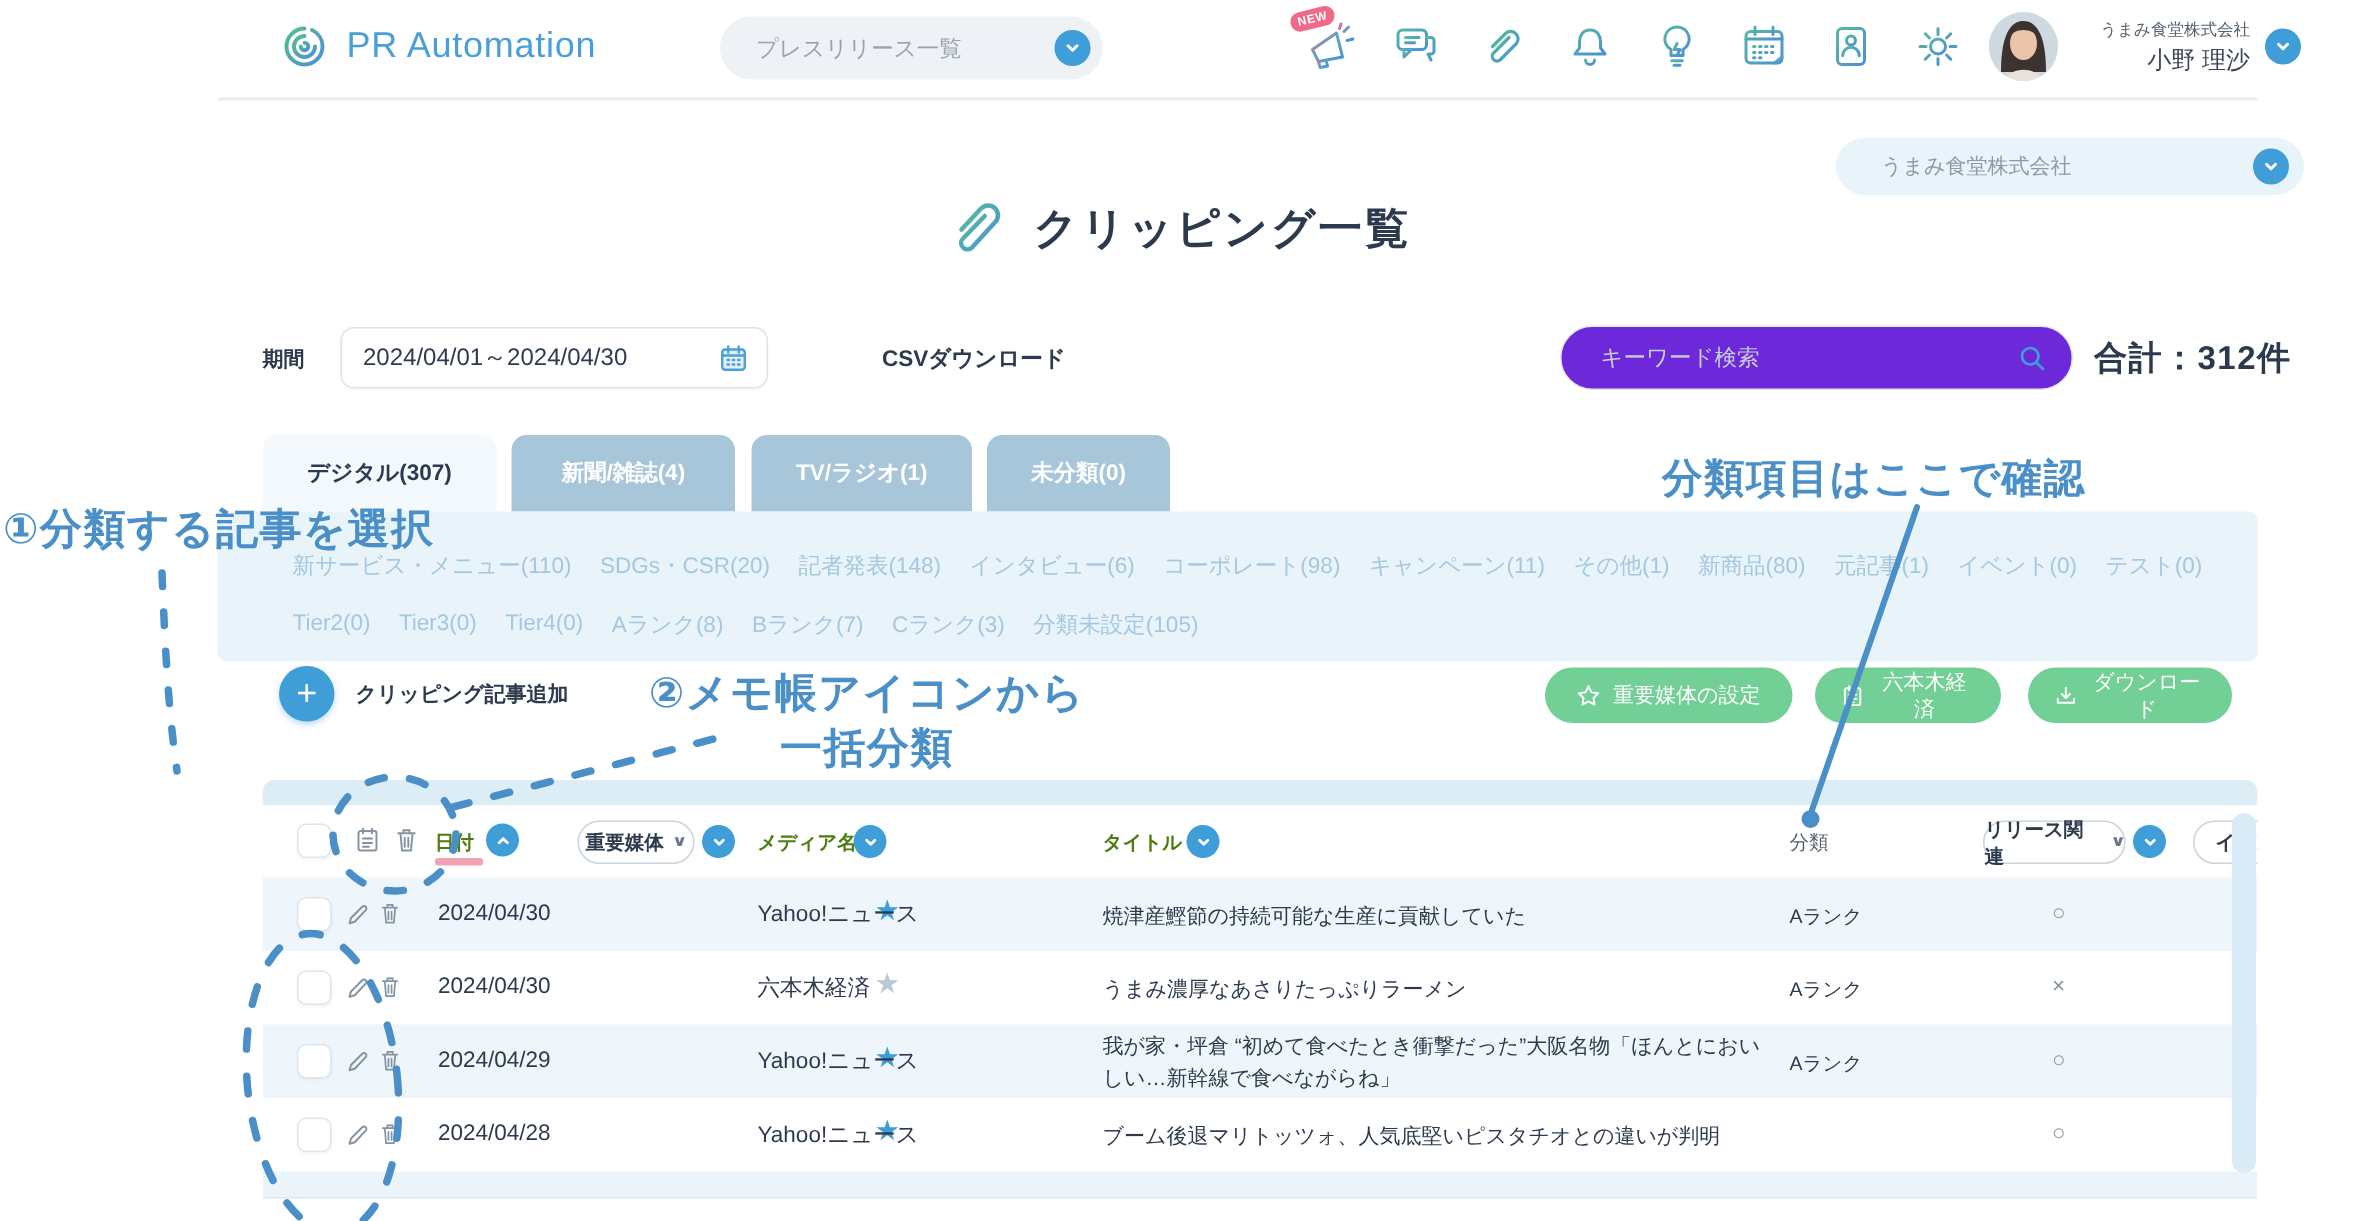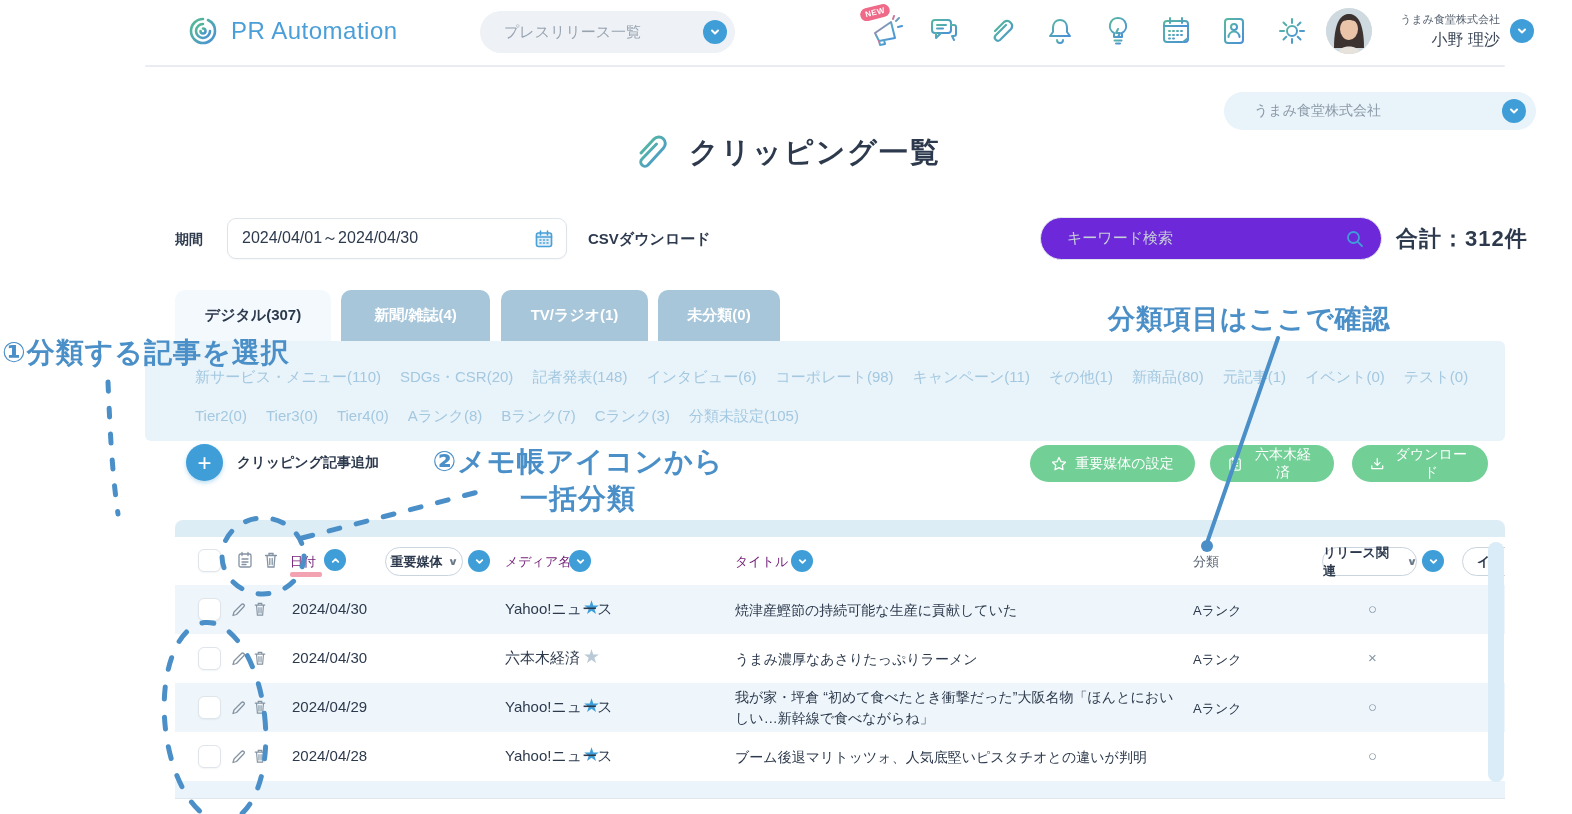--- a/index.html
+++ b/index.html
@@ -28,21 +28,21 @@
   
   .company-pill { position:absolute; left:1224px; top:92px; width:312px; height:38px; background:#e9f3fa; border-radius:19px; display:flex; align-items:center; padding:0 10px 0 30px; }
   .company-pill-label { flex:1; font-size:14px; color:#8b9aa8; }
 
   
   .page-title { position:absolute; left:0; top:131px; width:1572px; display:flex; align-items:center; justify-content:center; gap:18px; }
   .page-title h1 { font-size:29px; font-weight:bold; color:#2d3a4d; letter-spacing:2px; }
 
   
   .lbl-period { position:absolute; left:175px; top:231px; font-size:14px; font-weight:bold; }
-  .date-input { position:absolute; left:227px; top:218px; width:340px; height:41px; background:#fff; border:1px solid #dde4ea; border-radius:9px; display:flex; align-items:center; padding:0 12px 0 14px; box-shadow:0 1px 2px rgba(40,60,90,.04); }
+  .date-input { position:absolute; left:227px; top:218px; width:285px; height:41px; background:#fff; border:1px solid #dde4ea; border-radius:9px; display:flex; align-items:center; padding:0 12px 0 14px; box-shadow:0 1px 2px rgba(40,60,90,.04); }
   .date-input-value { flex:1; font-size:16px; color:#2d3a4d; }
   .csv-link { position:absolute; left:588px; top:230px; font-size:15px; font-weight:bold; }
   .search-pill { position:absolute; left:1040px; top:217px; width:342px; height:43px; background:#6d28d9; border:1px solid #e2e8ee; border-radius:22px; display:flex; align-items:center; padding:0 16px 0 26px; }
   .search-ph { flex:1; font-size:15px; color:#c6cfd8; }
   .total-count { position:absolute; left:1396px; top:224px; font-size:22px; font-weight:bold; letter-spacing:1px; }
 
   
   .tab { position:absolute; top:290px; height:51px; border-radius:10px 10px 0 0; display:flex; align-items:center; justify-content:center; font-size:15px; font-weight:bold; }
   .tab.active { background:#f3f9fd; color:#2d3a4d; }
   .tab.inactive { background:#a7c6da; color:#fff; }
@@ -65,21 +65,21 @@
   .table-topstrip { position:absolute; left:0; top:0; width:1330px; height:17px; background:#ddedf6; border-radius:8px 8px 0 0; }
   .thead { position:absolute; left:0; top:17px; width:1330px; height:48px; background:#fff; }
   .trow { position:absolute; left:0; width:1330px; height:49px; }
   .trow.alt { background:#eef6fb; }
   .trow.r1 { top:65px; } .trow.r2 { top:114px; } .trow.r3 { top:163px; } .trow.r4 { top:212px; }
   .row5-strip { position:absolute; left:0; top:261px; width:1330px; height:17px; background:#eaf4fa; }
   .bottom-line { position:absolute; left:0; top:278px; width:1330px; height:1px; background:#dfe7ec; }
 
   .cb { position:absolute; left:23px; width:23px; height:23px; background:#fff; border:1px solid #dfe5ea; border-radius:6px; box-shadow:0 1px 2px rgba(40,60,90,.06); }
   .cell { position:absolute; font-size:15px; color:#2d3a4d; white-space:nowrap; }
-  .hcell { position:absolute; font-size:13px; font-weight:normal; color:#701a75; white-space:nowrap; }
+  .hcell { position:absolute; font-size:13px; font-weight:bold; color:#4d7c0f; white-space:nowrap; }
   .gicon { position:absolute; width:16px; height:18px; }
   .star { position:absolute; left:408px; font-size:19px; }
   .title-cell { position:absolute; left:560px; width:450px; font-size:14px; line-height:21px; color:#2d3a4d; white-space:normal; }
   .hd-pill { position:absolute; height:29px; background:#fff; border:1px solid #c9d4de; border-radius:15px; display:flex; align-items:center; justify-content:center; gap:7px; font-size:13px; font-weight:bold; color:#2d3a4d; }
   .hd-pill .dd { font-size:10px; color:#6b7888; transform:scaleX(1.3); }
   .pink-underline { position:absolute; left:115px; top:35px; width:32px; height:5px; background:#f2a2b0; border-radius:2px; }
   .sort-circle { position:absolute; left:149px; top:12px; }
   .mark { position:absolute; left:1193px; font-size:15px; color:#8796a4; }
   .scroll-thumb { position:absolute; left:1313px; top:22px; width:16px; height:240px; background:#d9ecf7; border-radius:8px; }
 

